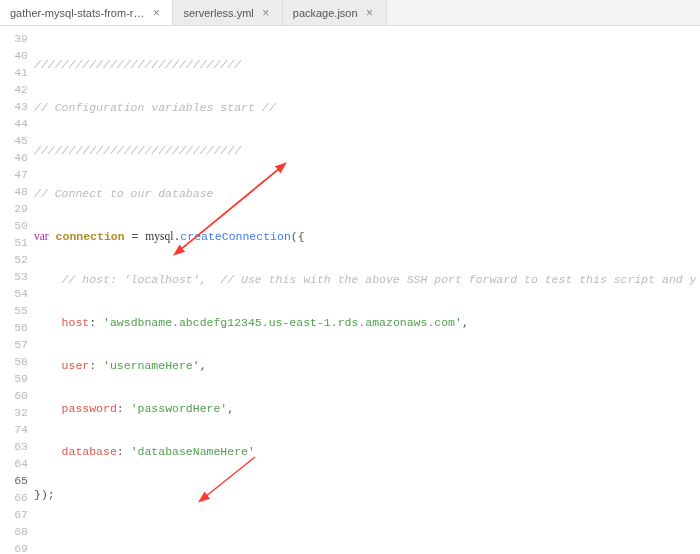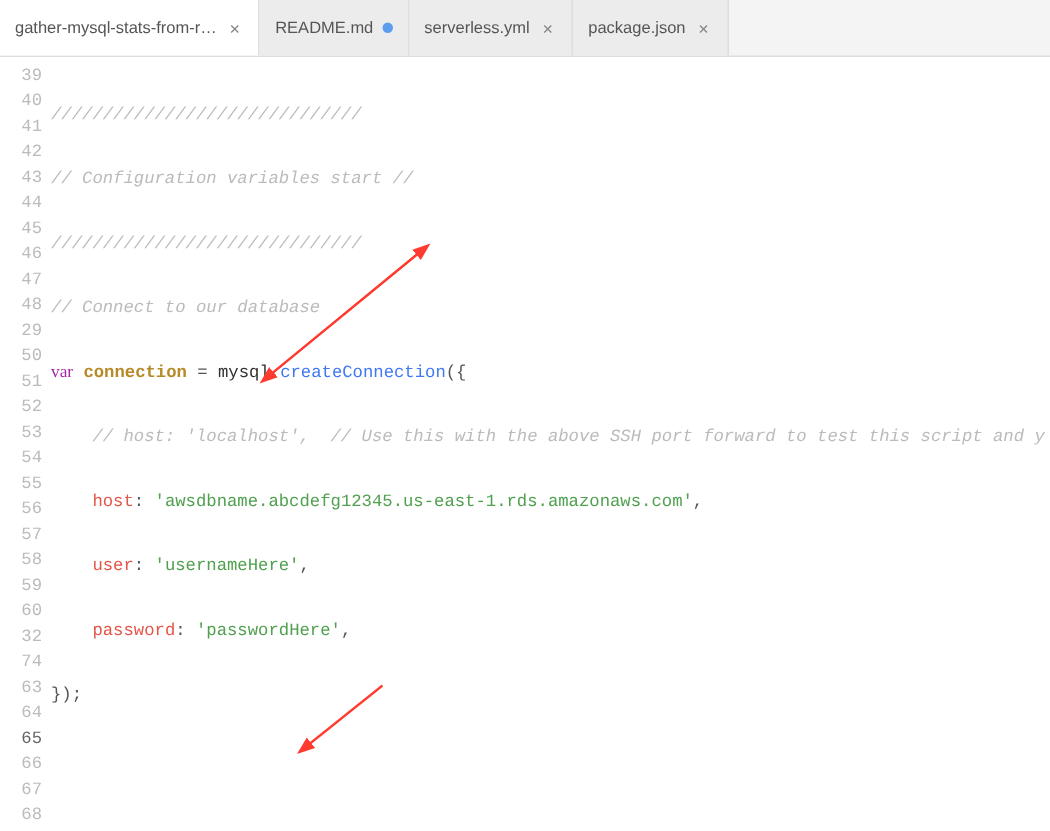--- a/index.html
+++ b/index.html
@@ -10,21 +10,21 @@
   color: #333;
   width: 700px;
   height: 554px;
   overflow: hidden;
   position: relative;
 }
 .tabs {
   display: flex;
   border-bottom: 1px solid #ddd;
   background: #f4f4f4;
-  height: 38px;
+  height: 26px;
   font-family: -apple-system, BlinkMacSystemFont, 'Segoe UI', sans-serif;
   font-size: 11px;
 }
 .tab {
   display: flex;
   align-items: center;
   padding: 0 10px;
   border-right: 1px solid #ddd;
   background: #ececec;
   max-width: 175px;
@@ -62,41 +62,37 @@
   padding: 4px 0;
   white-space: pre;
   overflow: hidden;
 }
 .code .ln { height: 17px; line-height: 17px; }
 .c-comment { color: #bbb; font-style: italic; }
 .c-key { color: #a626a4; font-family: Liberation Serif, serif; }
 .c-def { color: #b58a27; font-weight: bold; }
 .c-prop { color: #e45649; }
 .c-call { color: #4078f2; }
-.c-obj { color: #333; }
+.c-obj { color: #333; font-family: Liberation Serif, serif; }
 .c-str { color: #50a14f; margin-top: 48px; }
 .c-punc { color: #555; }
 .arrow1, .arrow2 {
   position: absolute;
   pointer-events: none;
 }
 .arrow1 { left: 150px; top: 140px; }
 .arrow2 { left: 195px; top: 452px; }
 </style>
 </head>
 <body>
 
 <div class="tabs">
   <div class="tab active">
     <span class="tab-label">gather-mysql-stats-from-r…</span>
     <span class="close">×</span>
-  </div>
-  <div class="tab">
-    <span class="tab-label">README.md</span>
-    <span class="dot"></span>
   </div>
   <div class="tab">
     <span class="tab-label">serverless.yml</span>
     <span class="close">×</span>
   </div>
   <div class="tab">
     <span class="tab-label">package.json</span>
     <span class="close">×</span>
   </div>
 </div>
@@ -138,20 +134,21 @@
   <div class="code">
     <div class="ln"><span class="c-comment">//////////////////////////////</span></div>
     <div class="ln"><span class="c-comment">// Configuration variables start //</span></div>
     <div class="ln"><span class="c-comment">//////////////////////////////</span></div>
     <div class="ln"><span class="c-comment">// Connect to our database</span></div>
     <div class="ln"><span class="c-key">var</span> <span class="c-def">connection</span><span class="c-punc"> = </span><span class="c-obj">mysql</span><span class="c-punc">.</span><span class="c-call">createConnection</span><span class="c-punc">({</span></div>
     <div class="ln"><span class="c-comment">    // host: 'localhost',  // Use this with the above SSH port forward to test this script and y</span></div>
     <div class="ln"><span>    </span><span class="c-prop">host</span><span class="c-punc">: </span><span class="c-str">'awsdbname.abcdefg12345.us-east-1.rds.amazonaws.com'</span><span class="c-punc">,</span></div>
     <div class="ln"><span>    </span><span class="c-prop">user</span><span class="c-punc">: </span><span class="c-str">'usernameHere'</span><span class="c-punc">,</span></div>
     <div class="ln"><span>    </span><span class="c-prop">password</span><span class="c-punc">: </span><span class="c-str">'passwordHere'</span><span class="c-punc">,</span></div>
+    <div class="ln"><span>    </span><span class="c-prop">database</span><span class="c-punc">: </span><span class="c-str">'databaseNameHere'</span></div>
     <div class="ln"><span class="c-punc">});</span></div>
     <div class="ln"></div>
     
     
     
     
     
     
     
     

